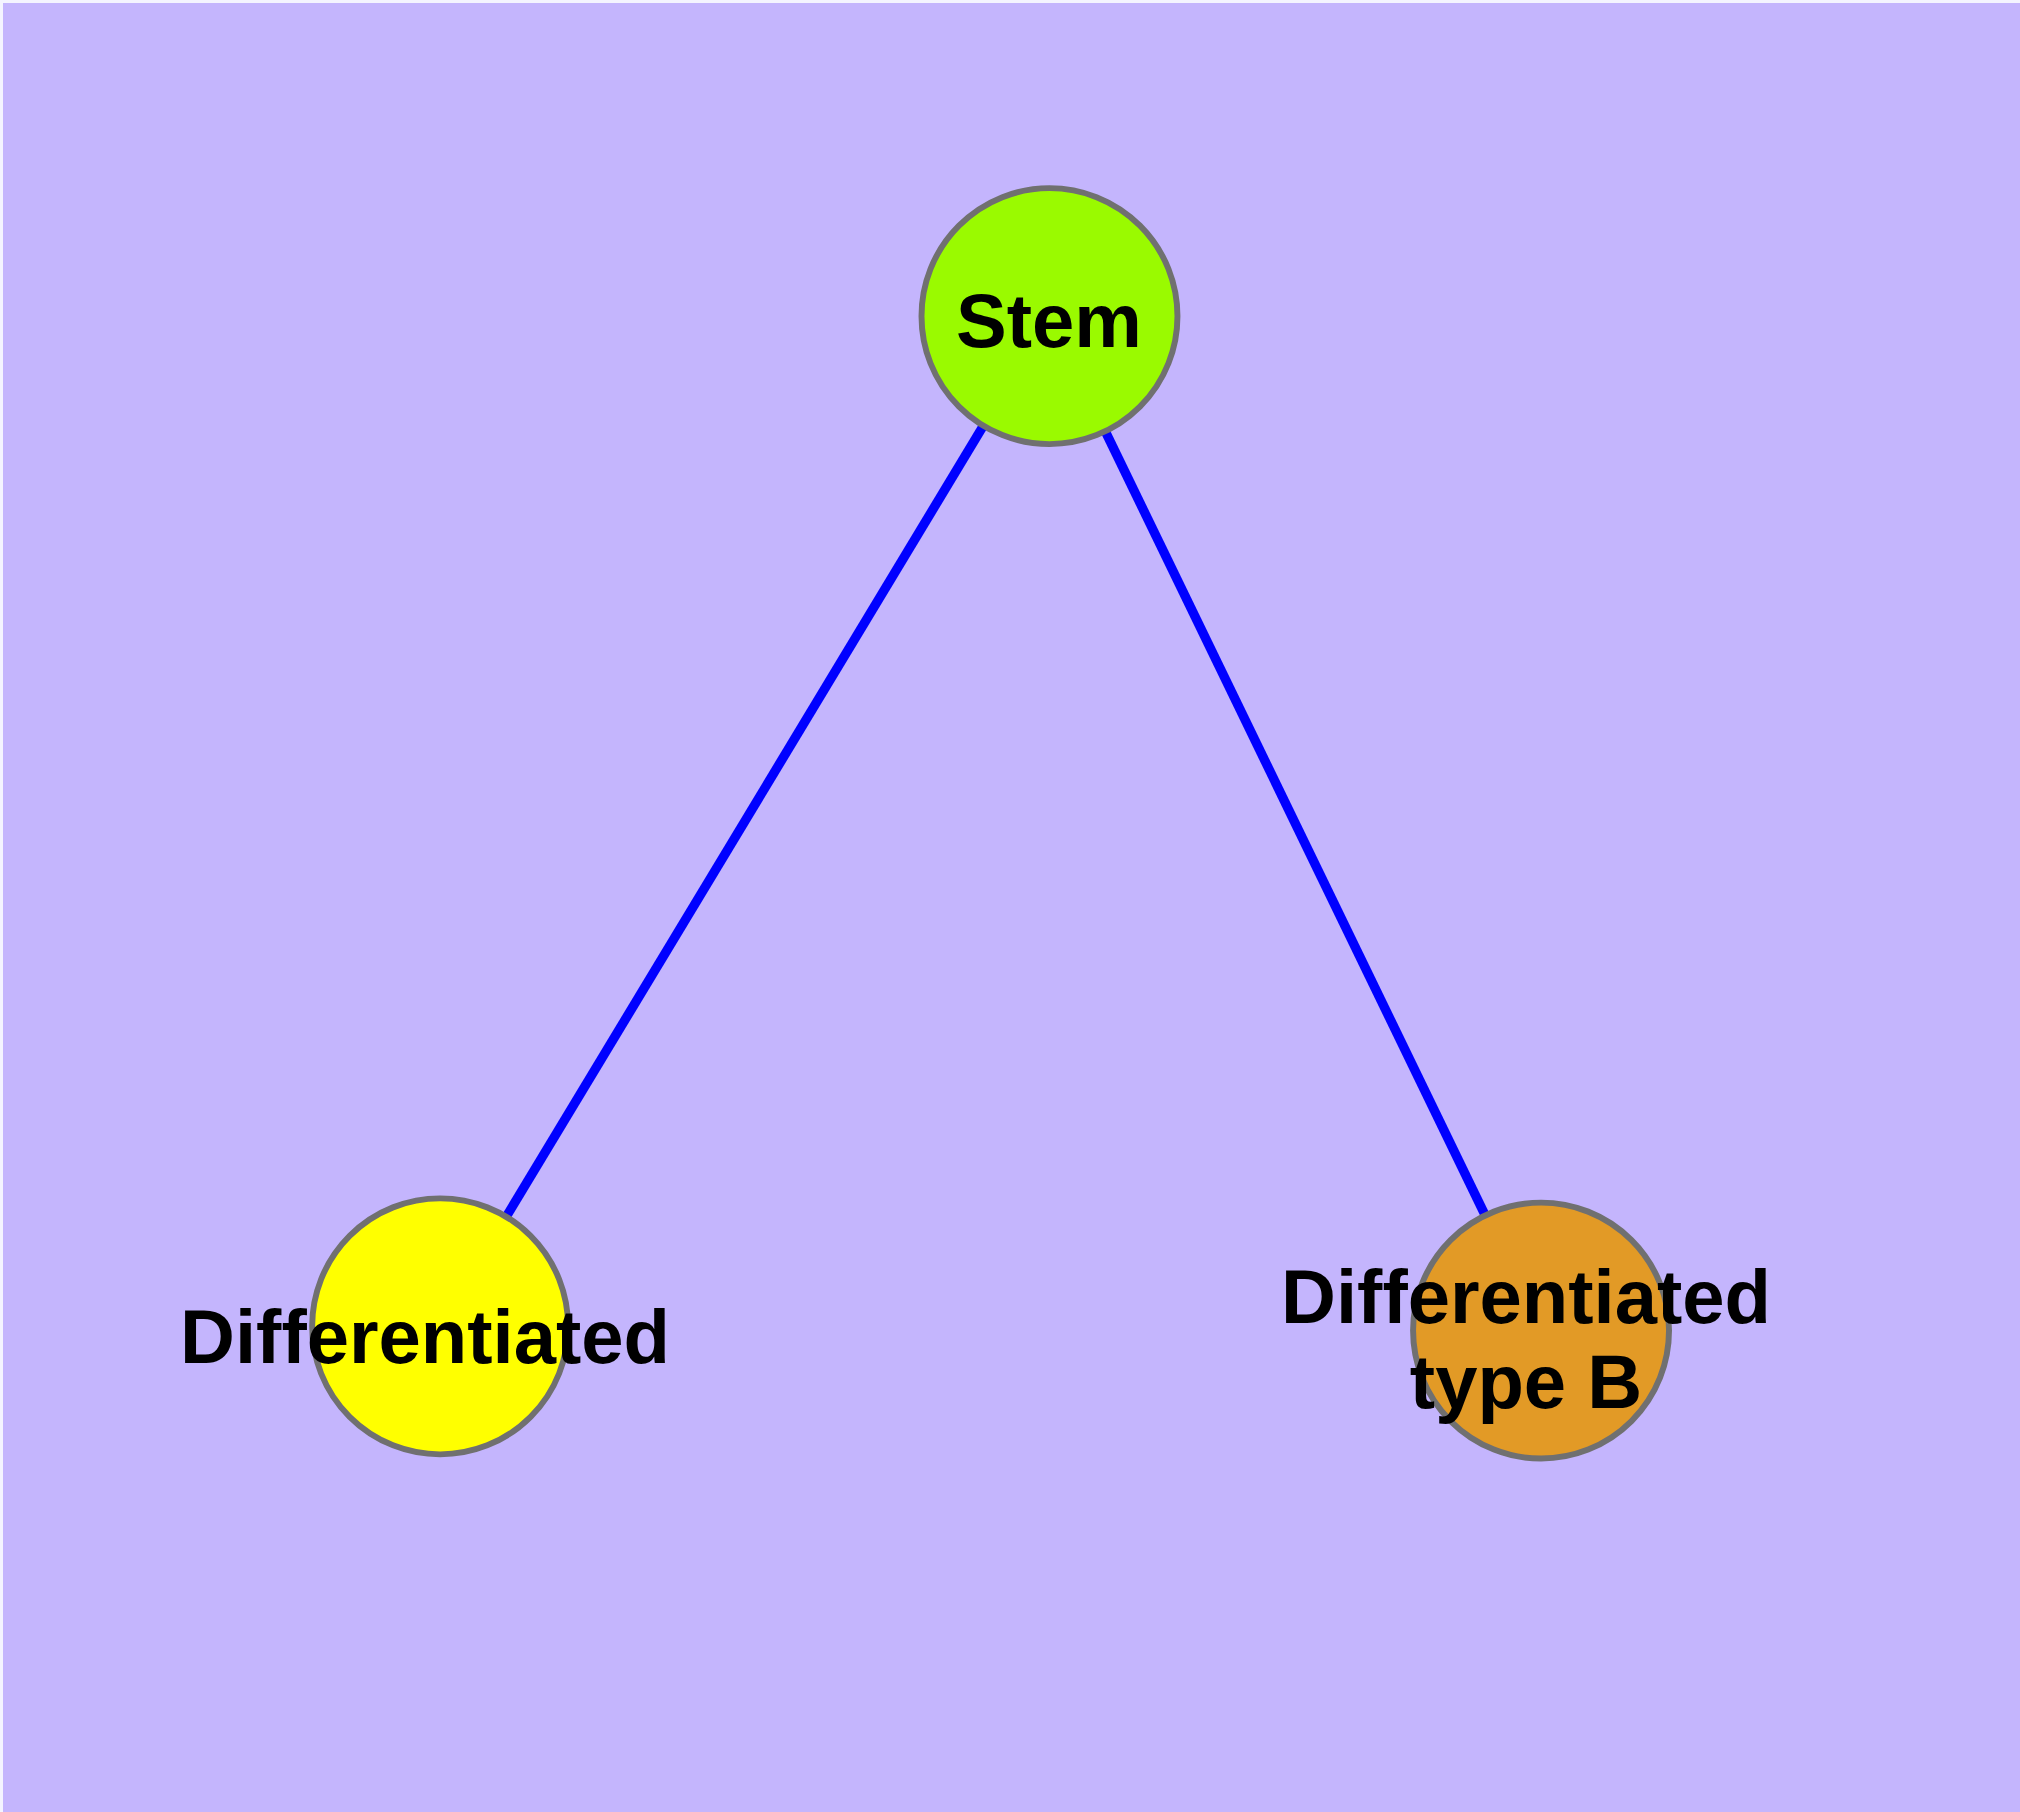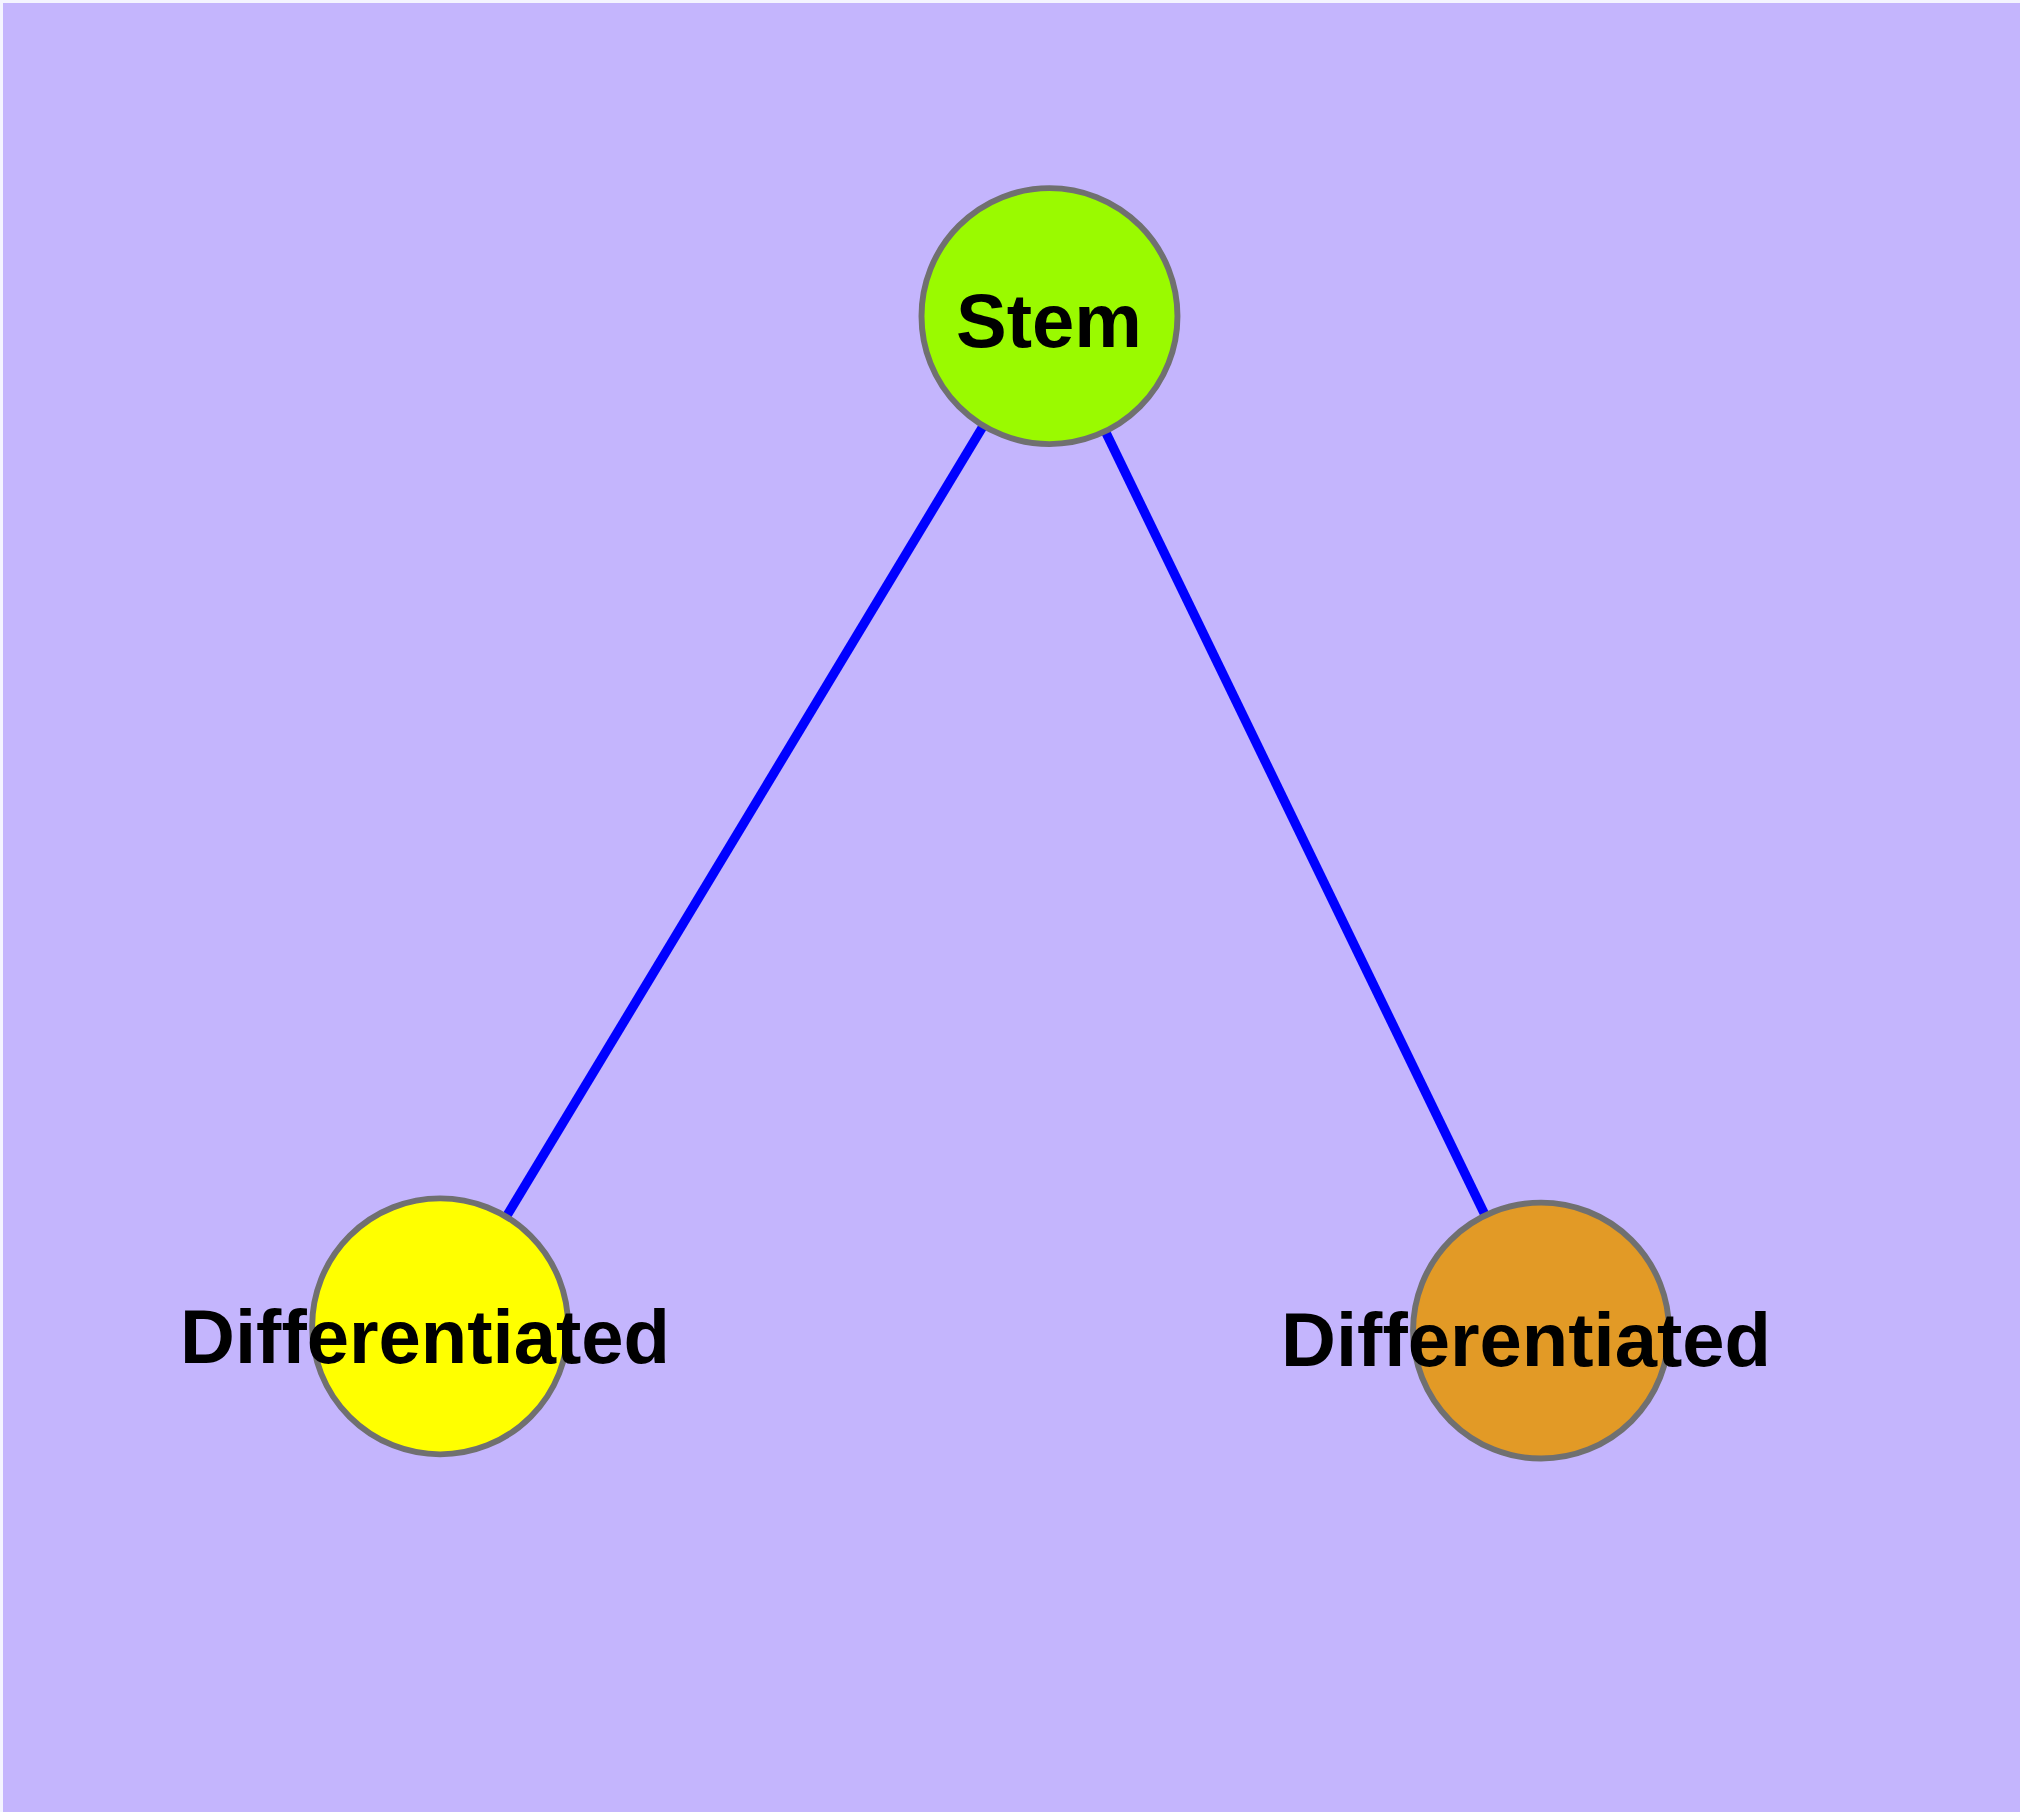--- a/index.html
+++ b/index.html
@@ -67,16 +67,17 @@
   </svg>
 
   <div class="node-label stem">Stem</div>
 
   <div class="node-label typea">
     <div>Differentiated</div>
   </div>
 
   <div class="node-label typeb">
     <div>Differentiated</div>
+    <div>type B</div>
   </div>
 
 </div>
 
 
 </body></html>

